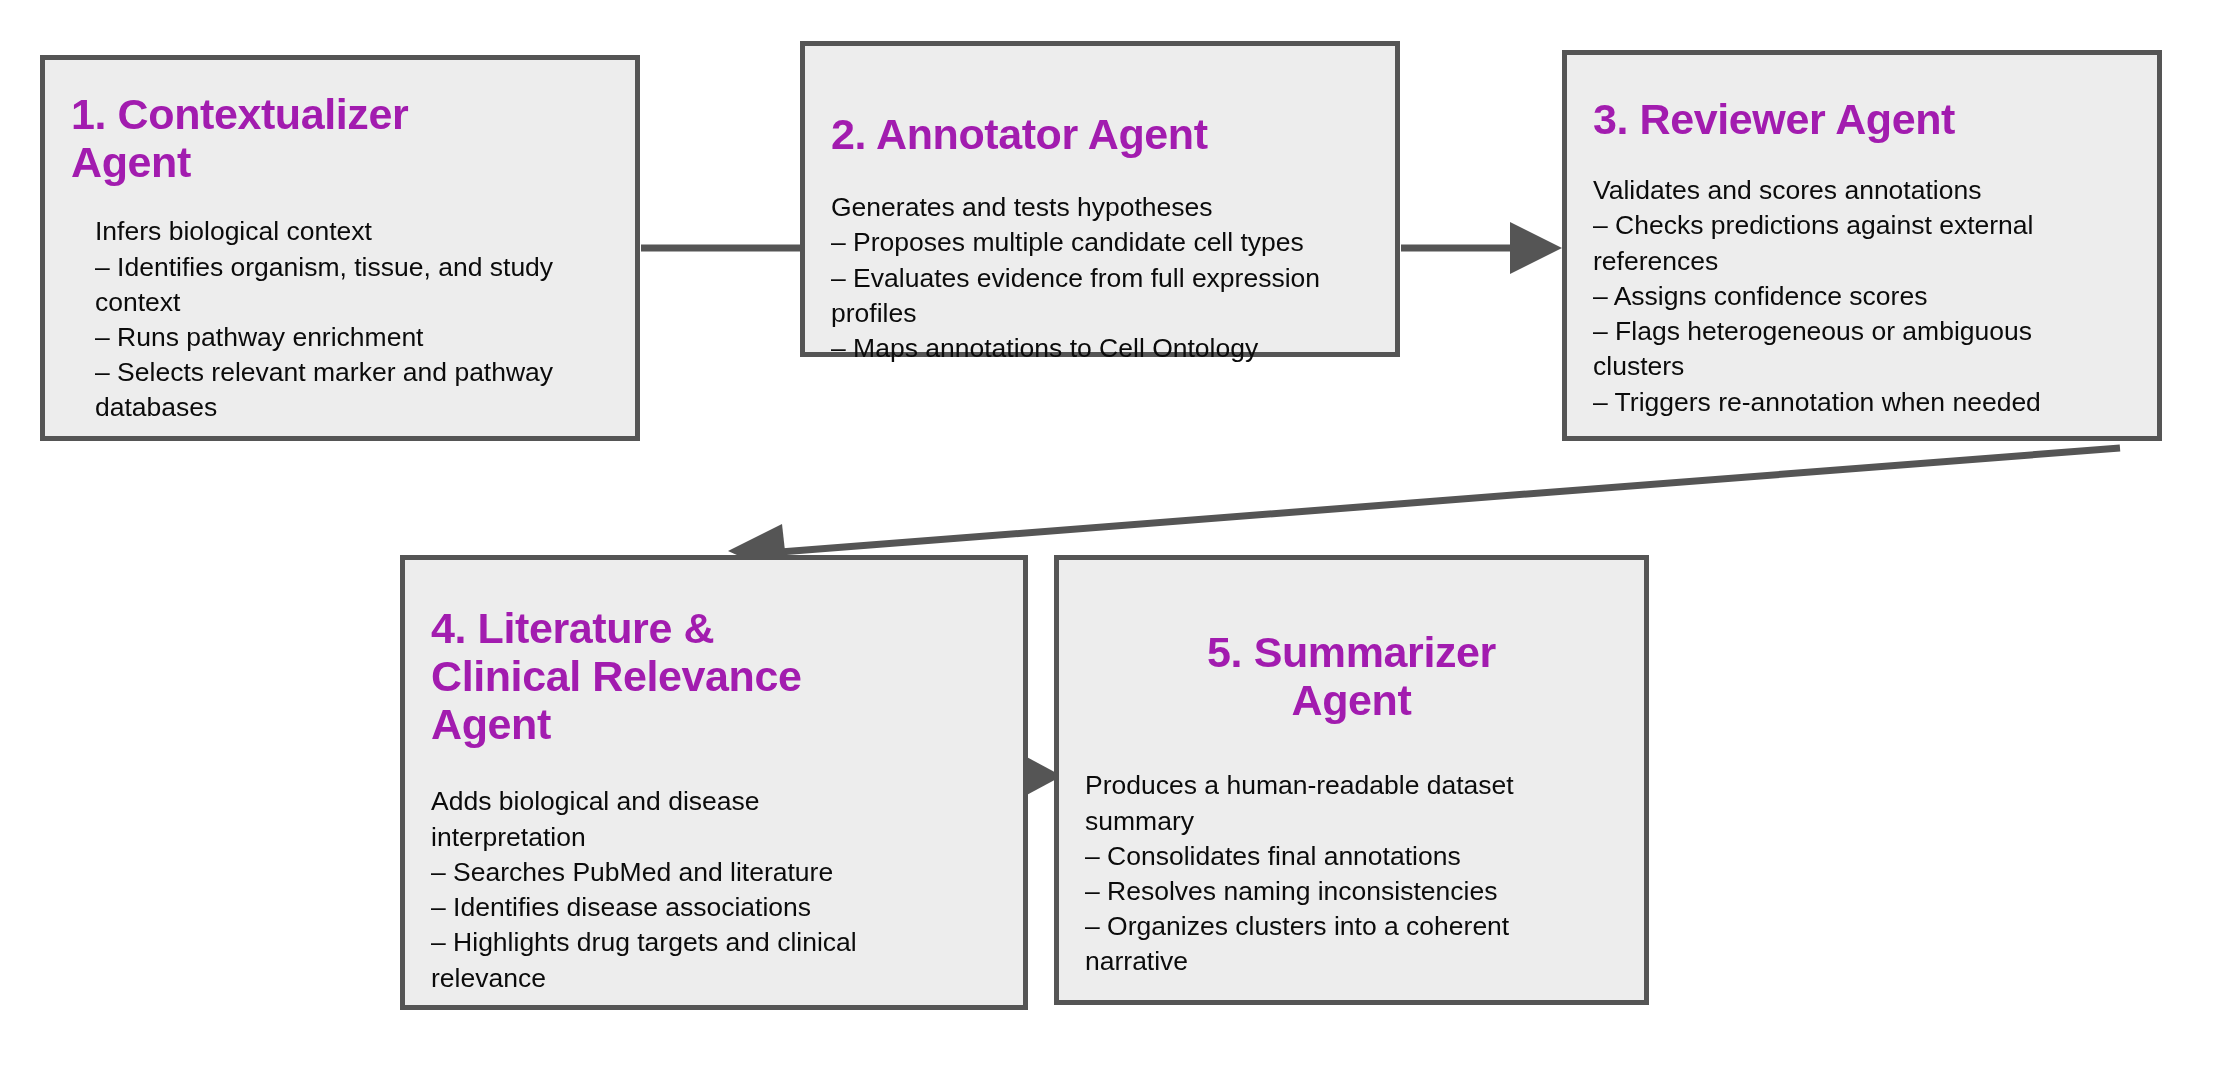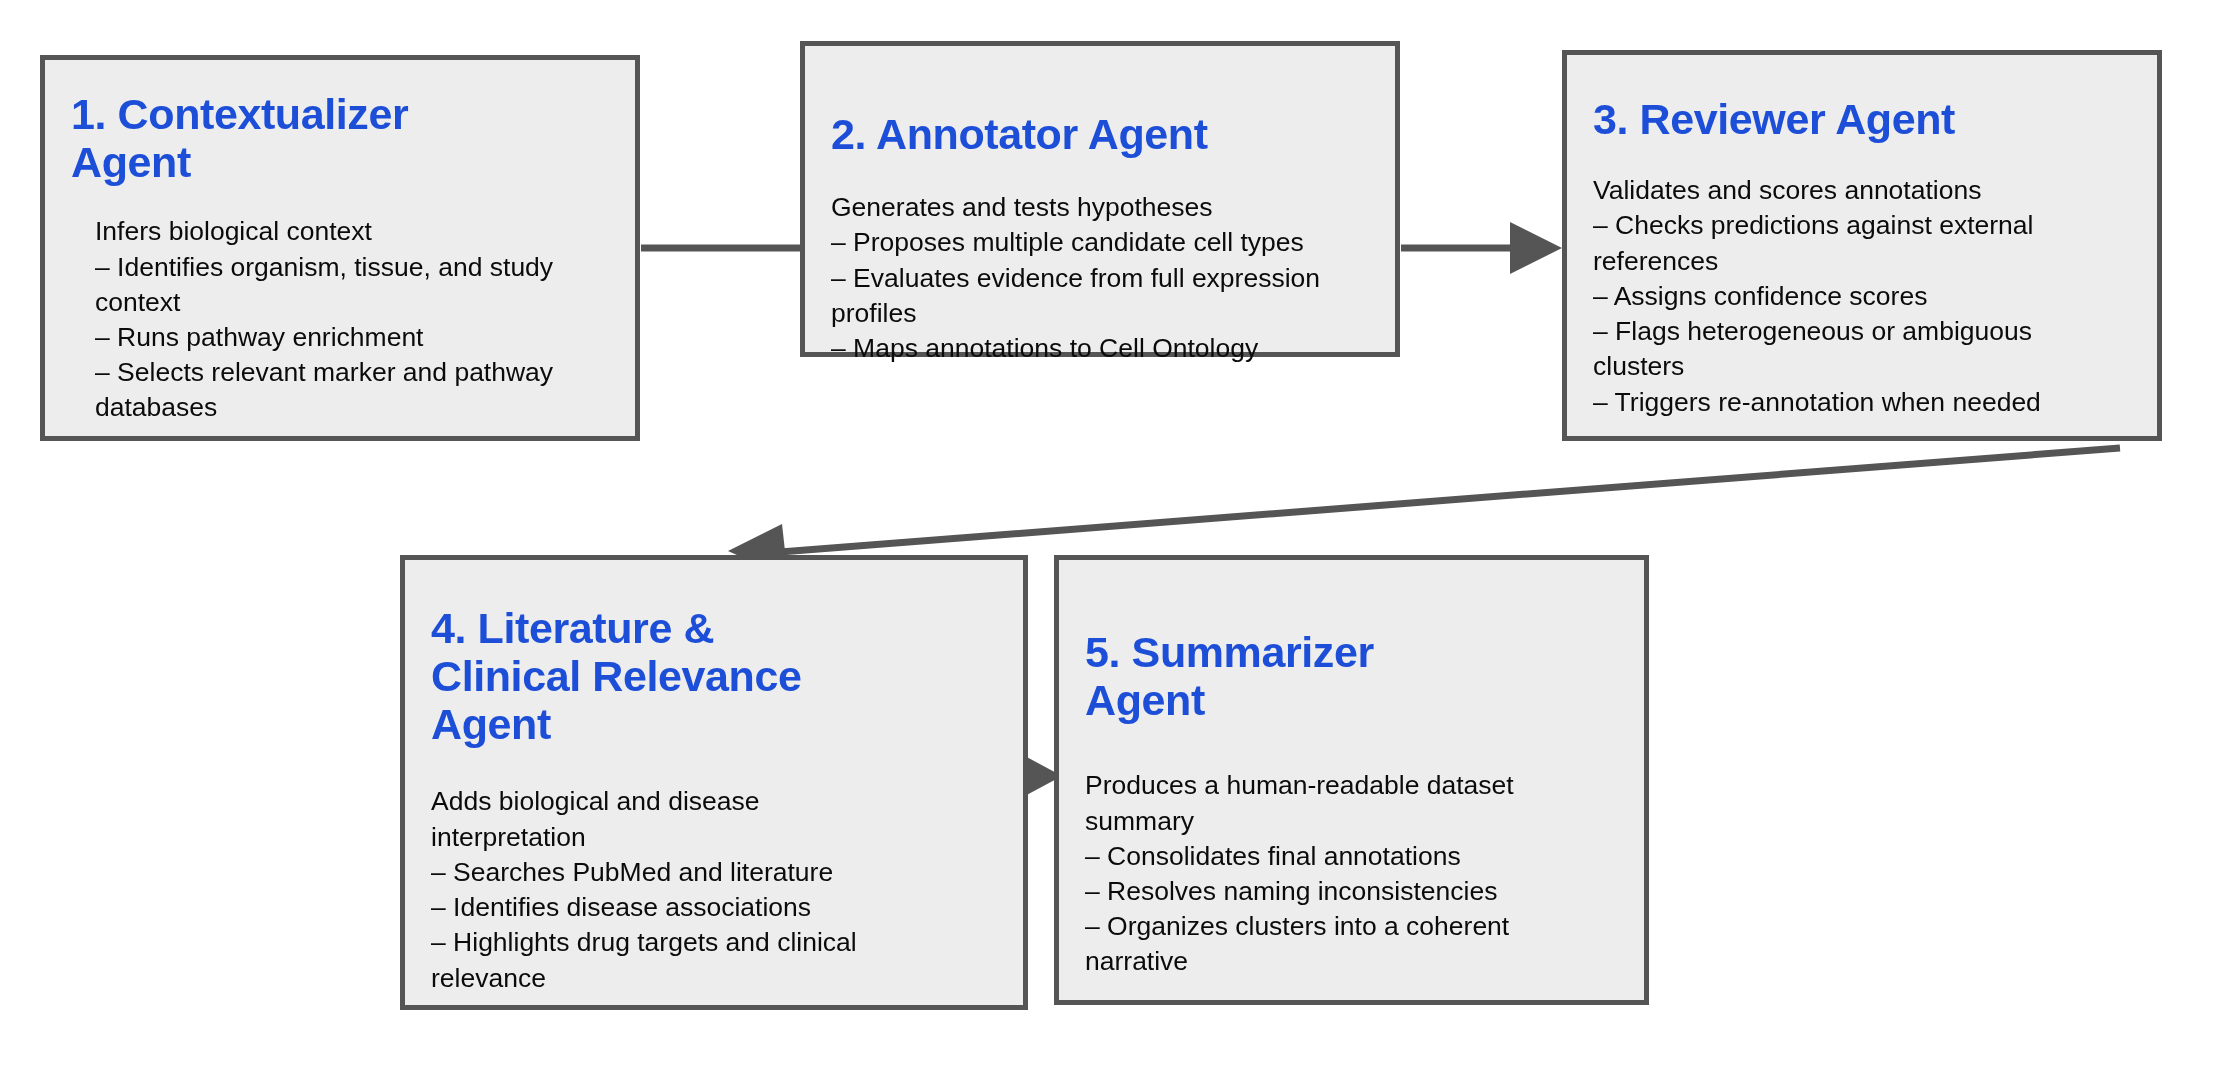--- a/index.html
+++ b/index.html
@@ -35,21 +35,21 @@
     position: absolute;
     box-sizing: border-box;
     background: #ededed;
     border: 5px solid #555555;
     padding: 22px 26px 18px 26px;
   }
 
   .box-title {
     font-size: 43px;
     font-weight: bold;
-    color: #1d4ed8;
+    color: #a21caf;
     line-height: 1.12;
     letter-spacing: -0.4px;
     margin: 0 0 6px 0;
     white-space: pre-line;
   }
 
   .box-body {
     font-size: 26.5px;
     font-weight: normal;
     color: #0b0b0b;
@@ -66,21 +66,21 @@
   #box-5 { left: 1054px; top: 555px; width: 595px; height: 450px; }
 
   #box-1 .box-title { padding-top: 8px; }
   #box-1 .box-body  { padding-top: 22px; margin-left: 24px; }
   #box-2 .box-title { padding-top: 42px; }
   #box-2 .box-body  { padding-top: 26px; }
   #box-3 .box-title { padding-top: 18px; }
   #box-3 .box-body  { padding-top: 24px; }
   #box-4 .box-title { padding-top: 22px; }
   #box-4 .box-body  { padding-top: 30px; }
-  #box-5 .box-title { padding-top: 46px; }
+  #box-5 .box-title { padding-top: 46px; text-align: center; }
   #box-5 .box-body  { padding-top: 38px; }
 </style>
 </head>
 <body>
 
 <div id="diagram-canvas">
 
   <svg id="arrow-layer" viewBox="0 0 2227 1066">
 
     <g>

